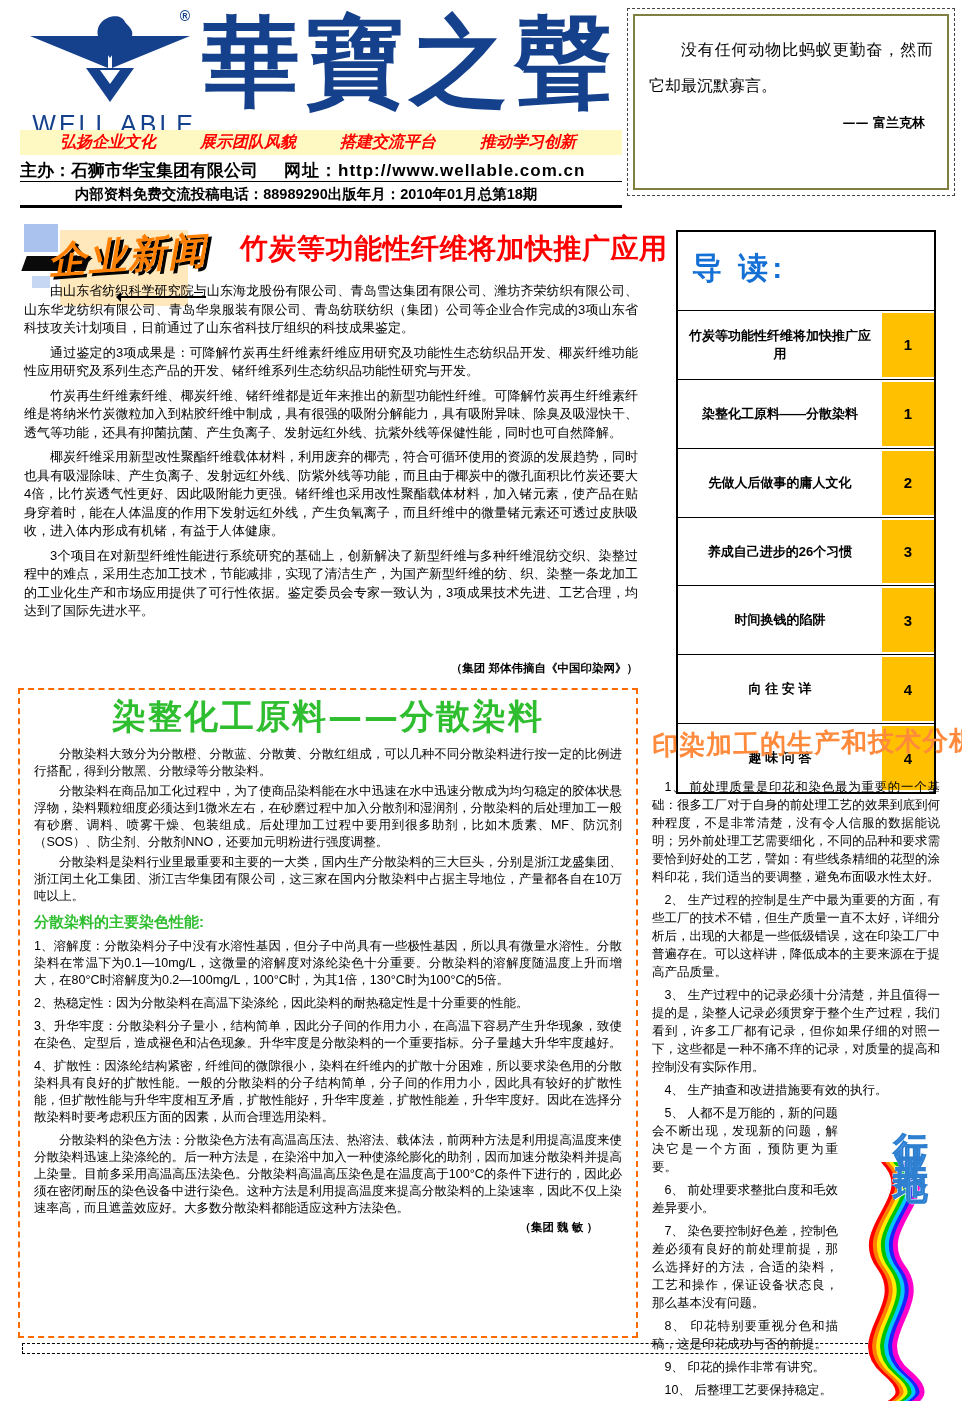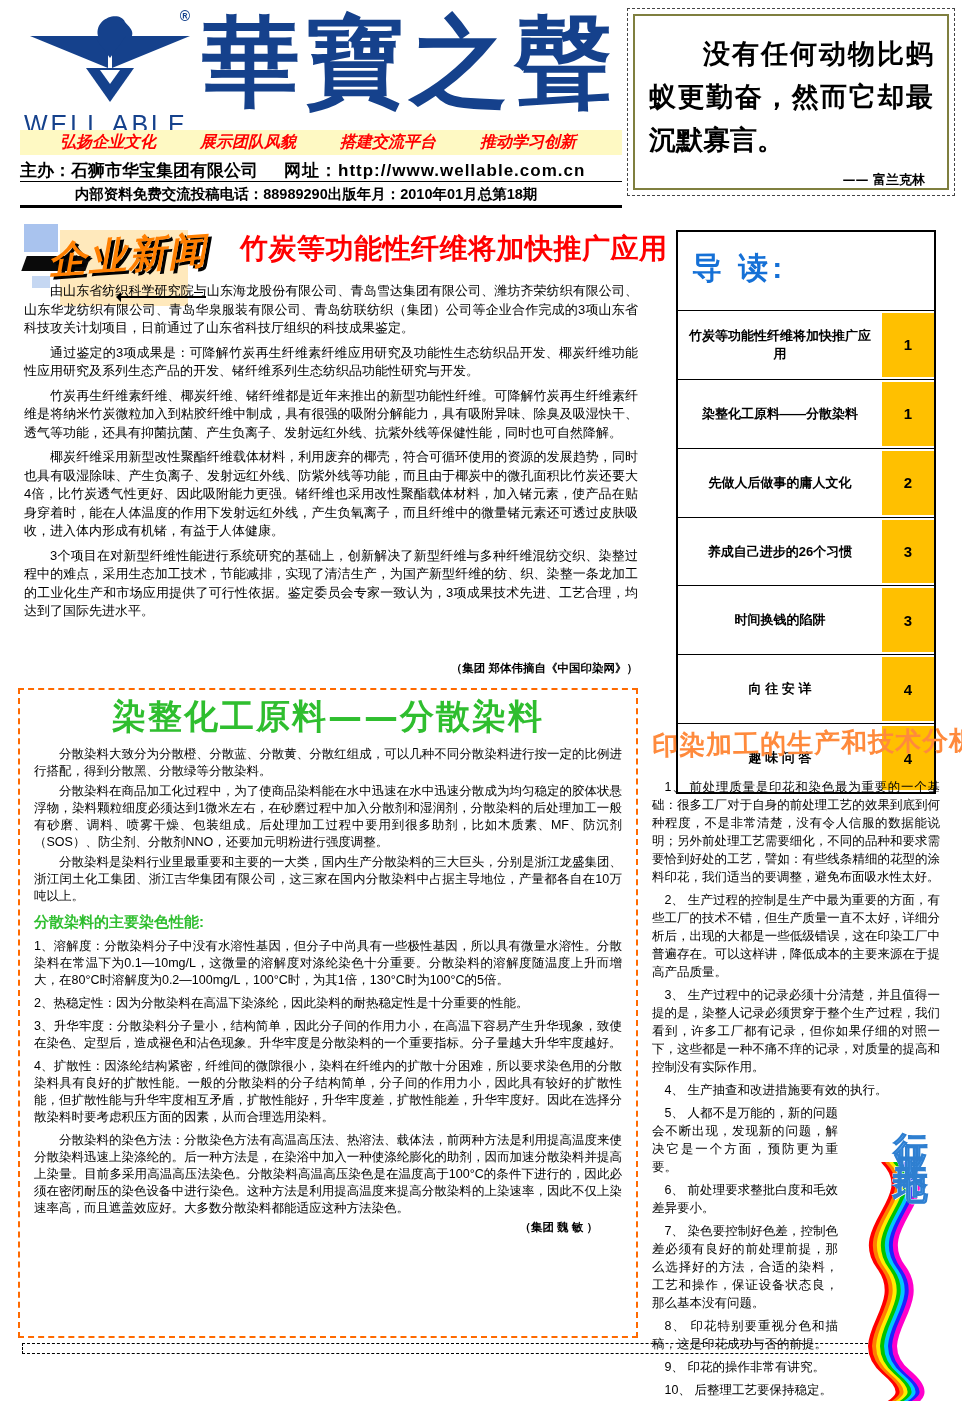--- a/index.html
+++ b/index.html
@@ -3,30 +3,30 @@
 <meta charset="utf-8">
 <style>
   * { margin:0; padding:0; box-sizing:border-box; }
   html,body { background:#ffffff; }
   body { font-family:"Liberation Sans", sans-serif; color:#000; }
   .page { position:relative; width:962px; height:1401px; background:#fff; overflow:hidden; }
 
   
   .logo { position:absolute; left:24px; top:10px; width:172px; }
   .logo .reg { position:absolute; right:6px; top:-2px; font-size:14px; color:#15418C; font-weight:bold; }
-  .brand { margin-top:2px; font-size:25px; letter-spacing:3px; color:#15418C; font-weight:500; text-align:left; }
+  .brand { margin-top:2px; font-size:25px; letter-spacing:3px; color:#15418C; font-weight:500; text-align:right; }
 
   .masthead { position:absolute; left:192px; top:-4px; width:436px; height:132px; line-height:132px;
               font-family:"DejaVu Serif", serif; font-weight:bold; font-size:98px; letter-spacing:6px;
               color:#15418C; text-align:center; white-space:nowrap; }
 
   .quote-box { position:absolute; left:627px; top:8px; width:328px; height:188px; border:1px dashed #444; }
   .quote-inner { position:absolute; left:5px; top:5px; right:5px; bottom:5px; border:2px solid #7F7F3F;
                  padding:16px 14px 6px; font-family:"DejaVu Serif", serif; }
-  .quote-text { font-size:27px; line-height:43px; font-weight:700; text-indent:2em; text-align:justify; }
+  .quote-text { font-size:16px; line-height:36px; font-weight:400; text-indent:2em; text-align:justify; }
   .quote-author { text-align:right; font-size:13px; font-weight:600; margin-top:10px; padding-right:8px; }
 
   .slogan-bar { position:absolute; left:20px; top:130px; width:602px; height:25px; background:#fef9c3;
                 display:flex; align-items:center; justify-content:space-between; padding:0 46px 0 40px; }
   .slogan-bar span { color:#FF0000; font-weight:bold; font-style:italic; font-size:16px;
                      font-family:"DejaVu Serif", serif; }
 
   .publisher-line { position:absolute; left:20px; top:156px; width:602px; height:28px; display:flex;
                     align-items:center; gap:26px; font-size:17px; font-weight:bold; }
   .publisher-line .url { letter-spacing:1px; }

